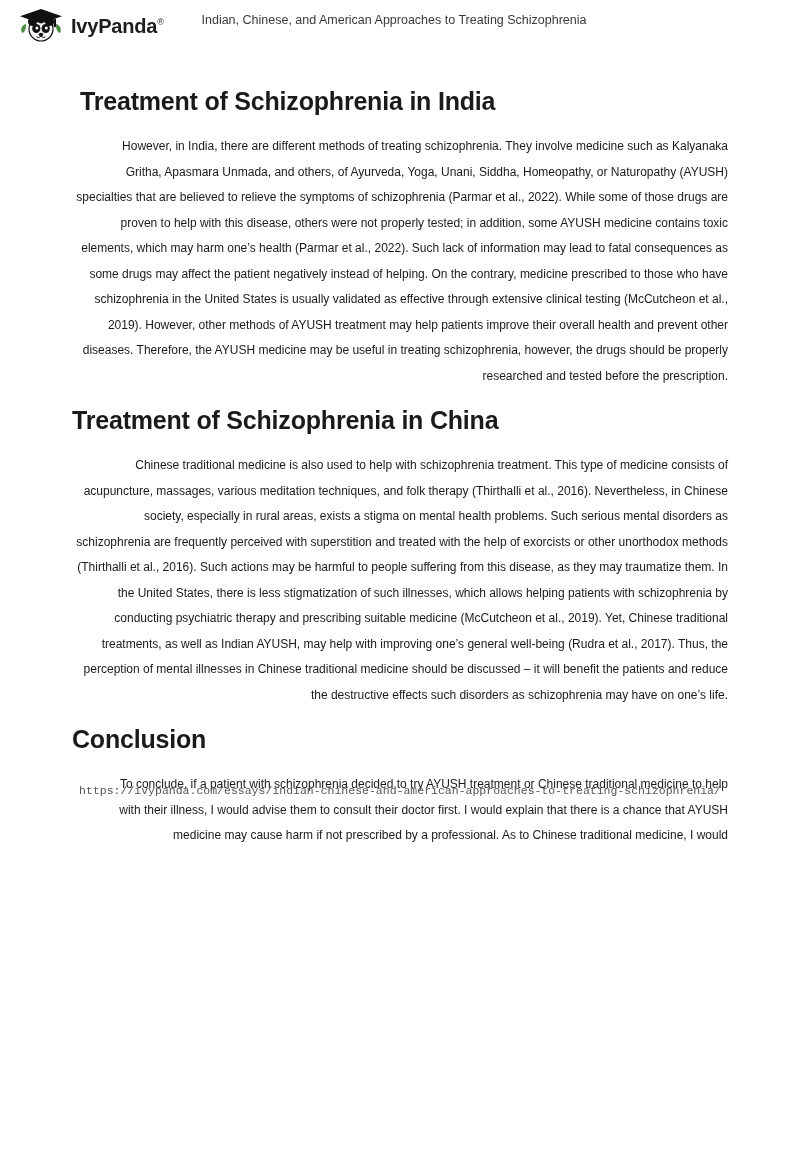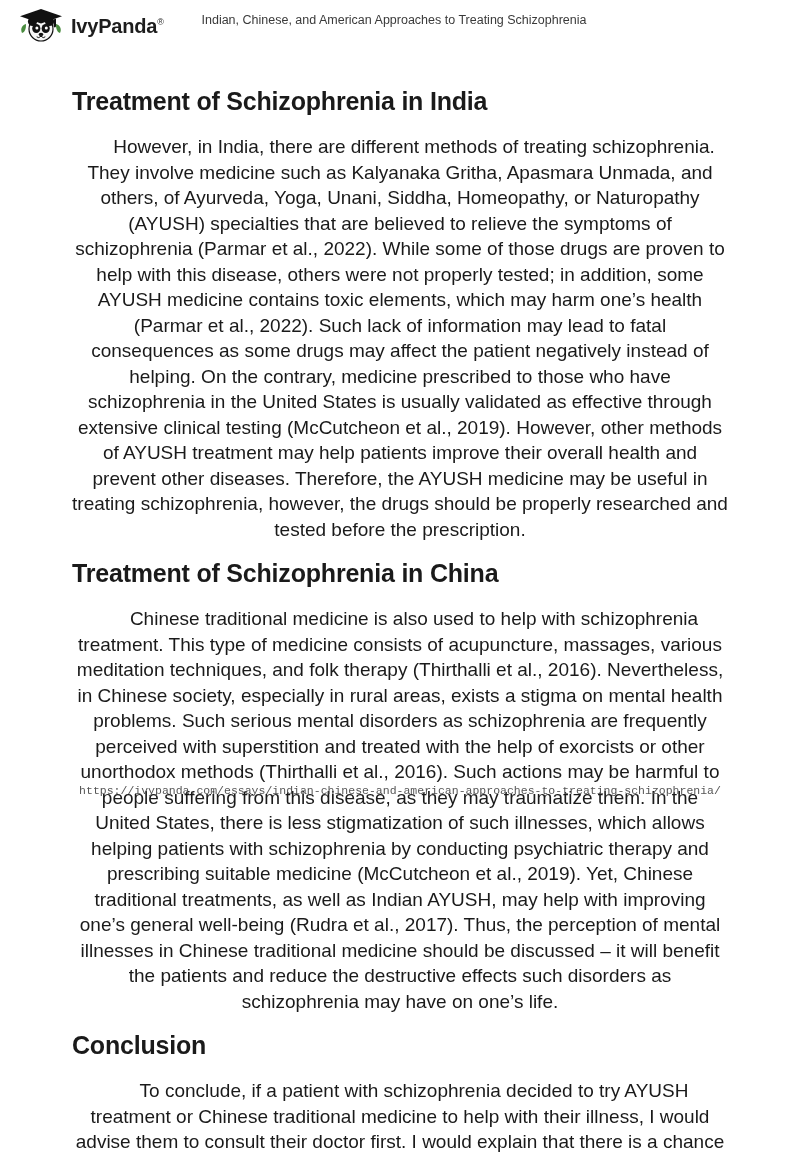--- a/index.html
+++ b/index.html
@@ -76,27 +76,27 @@
     box-sizing: border-box;
   }
   h2.section-title {
     font-size: 25px;
     font-weight: bold;
     color: #1a1a1a;
     margin: 16px 0 18px 0;
     line-height: 1.2;
     letter-spacing: -0.2px;
   }
-  h2.section-title.first { margin-top: 20px; }
+  h2.section-title.first { margin-top: 20px; margin-left: 8px; }
   p.para {
-    font-size: 19px;
+    font-size: 12px;
     line-height: 25.5px;
     color: #1a1a1a;
     margin: 0 0 8px 0;
-    text-align: center;
+    text-align: right;
     text-indent: 28px;
   }
 
   
   .footer {
     position: absolute;
     bottom: 16px;
     left: 0;
     right: 0;
     text-align: center;

